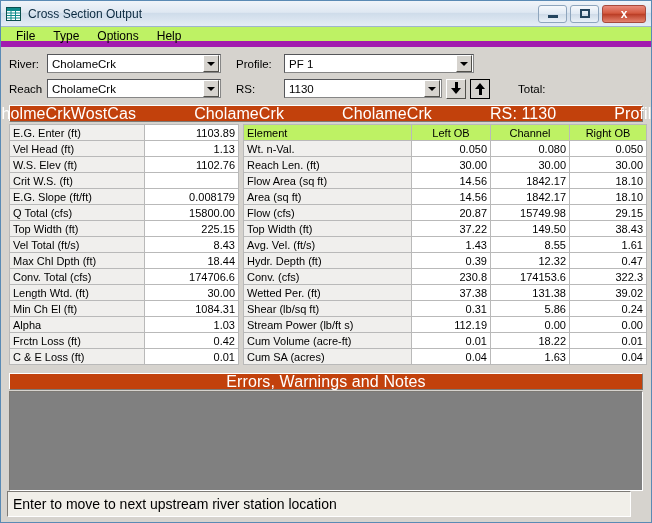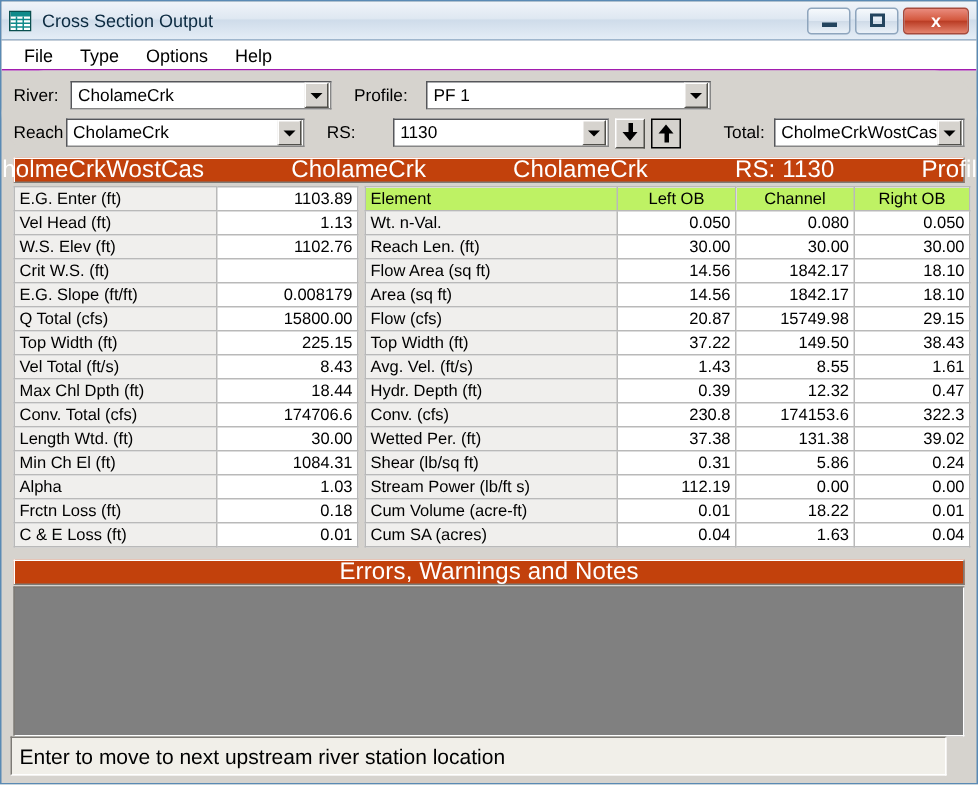--- a/index.html
+++ b/index.html
@@ -88,24 +88,24 @@
     display: block;
     width: 10px;
     height: 9px;
     border: 2px solid #23445e;
     box-sizing: border-box;
   }
 
   
   .menubar {
     height: 20px;
-    background: #ffffff;
-    border-bottom: 1px solid #a21caf;
-    display: flex;
-    align-items: flex-end;
+    background: #bef264;
+    border-bottom: 6px solid #a21caf;
+    display: flex;
+    align-items: flex-start;
     padding-left: 6px;
     box-sizing: border-box;
   }
   .menu-item {
     padding: 2px 9px;
     font-size: 12px;
     color: #000;
     cursor: default;
     white-space: nowrap;
   }
@@ -406,26 +406,20 @@
             <i class="tri-down"></i>
           </span>
       </span>
       <span class="sqbtn">
         <i class="arrow-down-glyph"></i>
       </span>
       <span class="sqbtn framed">
         <i class="arrow-up-glyph"></i>
       </span>
       <span class="sel-label" style="padding-left:28px; padding-right:6px;">Total:</span>
-      <span class="combo" style="width:139px;">
-        <span class="cval">CholmeCrkWostCas</span>
-        <span class="carrow">
-            <i class="tri-down"></i>
-          </span>
-      </span>
     </div>
 
   </div>
 
   <div class="teal-band">
     <span>Plan: CholmeCrkWostCas</span>
     <i class="gap"></i>
     <span>CholameCrk</span>
     <i class="gap"></i>
     <span>CholameCrk</span>
@@ -490,21 +484,21 @@
         <tr>
             <td class="lbl-cell">Min Ch El (ft)</td>
             <td class="val-cell">1084.31</td>
           </tr>
         <tr>
             <td class="lbl-cell">Alpha</td>
             <td class="val-cell">1.03</td>
           </tr>
         <tr>
             <td class="lbl-cell">Frctn Loss (ft)</td>
-            <td class="val-cell">0.18</td>
+            <td class="val-cell">0.42</td>
           </tr>
         <tr>
             <td class="lbl-cell">C &amp; E Loss (ft)</td>
             <td class="val-cell">0.01</td>
           </tr>
       </tbody>
     </table>
 
     <table class="grid" id="right-table">
       <colgroup>

